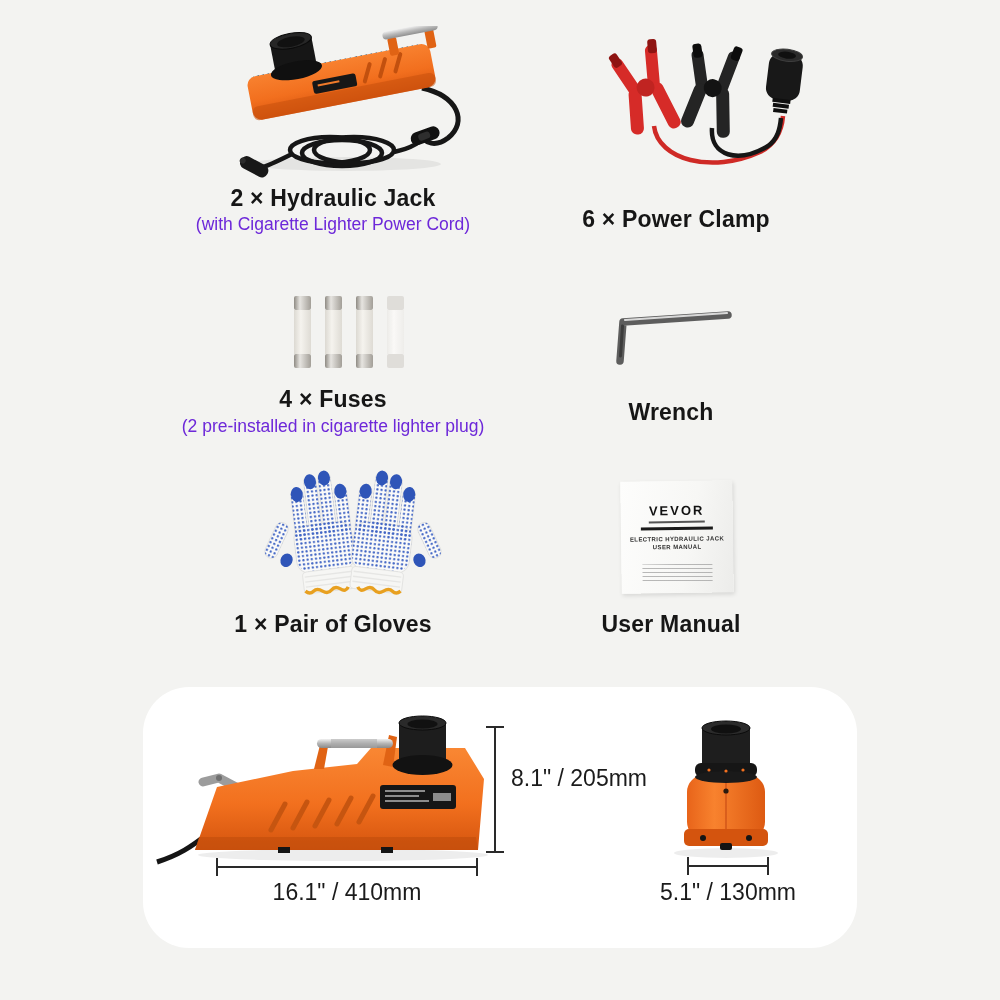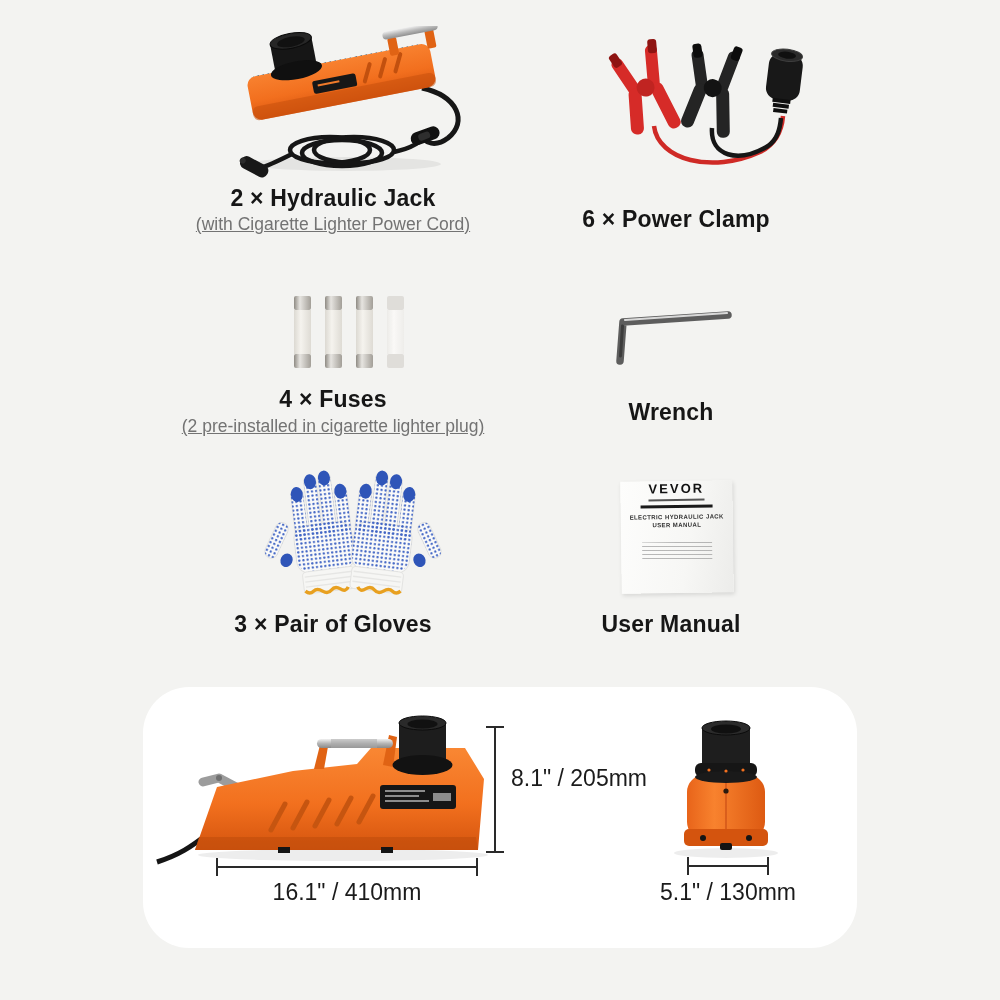--- a/index.html
+++ b/index.html
@@ -9,38 +9,38 @@
     font-family:"Liberation Sans", sans-serif;
     color:#141414;
   }
   .abs{position:absolute;}
   .caption{
     position:absolute;text-align:center;
     font-size:23px;font-weight:600;letter-spacing:.2px;color:#161616;
   }
   .subcaption{
     position:absolute;text-align:center;
-    font-size:17.5px;font-weight:400;color:#737373;text-decoration:underline;
+    font-size:17.5px;font-weight:400;color:#6d28d9;
   }
   .panel{
     position:absolute;left:143px;top:687px;width:714px;height:261px;
     background:#ffffff;border-radius:46px;
   }
   .dim-label{
     position:absolute;font-size:23px;font-weight:500;color:#1b1b1b;white-space:nowrap;
   }
   .manual{
     position:absolute;left:621px;top:481px;width:112px;height:112px;
     background:linear-gradient(100deg,#fdfdfc 0%,#f7f7f5 60%,#ececea 100%);
     box-shadow:1px 2px 4px rgba(0,0,0,.12);
     transform:rotate(-.8deg);
     display:flex;flex-direction:column;align-items:center;
     text-align:center;
   }
-  .manual .brand{font-size:13px;font-weight:700;letter-spacing:2px;color:#111;}
+  .manual .brand{margin-top:22px;font-size:13px;font-weight:700;letter-spacing:2px;color:#111;}
   .manual .tagline{width:56px;height:2px;background:#555;margin-top:3px;}
   .manual .rule{width:72px;height:3px;background:#1a1a1a;margin-top:4px;}
   .manual .mline{font-size:6px;font-weight:700;color:#333;margin-top:6px;letter-spacing:.4px;}
   .manual .mline2{font-size:6px;font-weight:700;color:#333;margin-top:2px;letter-spacing:.4px;}
   .manual .para{
     width:70px;height:18px;margin-top:14px;
     background:repeating-linear-gradient(#9b9b9b 0 1px,transparent 1px 4px);
     opacity:.7;
   }
 </style>
@@ -237,21 +237,21 @@
         <line x1="-24" y1="103" x2="24" y2="103"></line>
           <line x1="-24" y1="108" x2="24" y2="108"></line>
           <line x1="-24" y1="113" x2="24" y2="113"></line>
       </g>
       <path d="M-25,117 q4,4 8,1 t9,1 t9,0 t9,0 t8,-1" fill="none" stroke="#e8a020" stroke-width="3.4"></path>
     </g>
   </defs>
   <use href="#glove" transform="translate(58,10) rotate(-7)"></use>
   <use href="#glove" transform="translate(132,10) scale(-1,1) rotate(-7)"></use>
 </svg>
-<div class="caption" style="left:183px;top:611px;width:300px">3 × Pair of Gloves</div>
+<div class="caption" style="left:183px;top:611px;width:300px">1 × Pair of Gloves</div>
 
 <div class="manual">
   <div class="brand">VEVOR</div>
   <div class="tagline"></div>
   <div class="rule"></div>
   <div class="mline">ELECTRIC HYDRAULIC JACK</div>
   <div class="mline2">USER MANUAL</div>
   <div class="para"></div>
 </div>
 <div class="caption" style="left:526px;top:611px;width:290px">User Manual</div>

